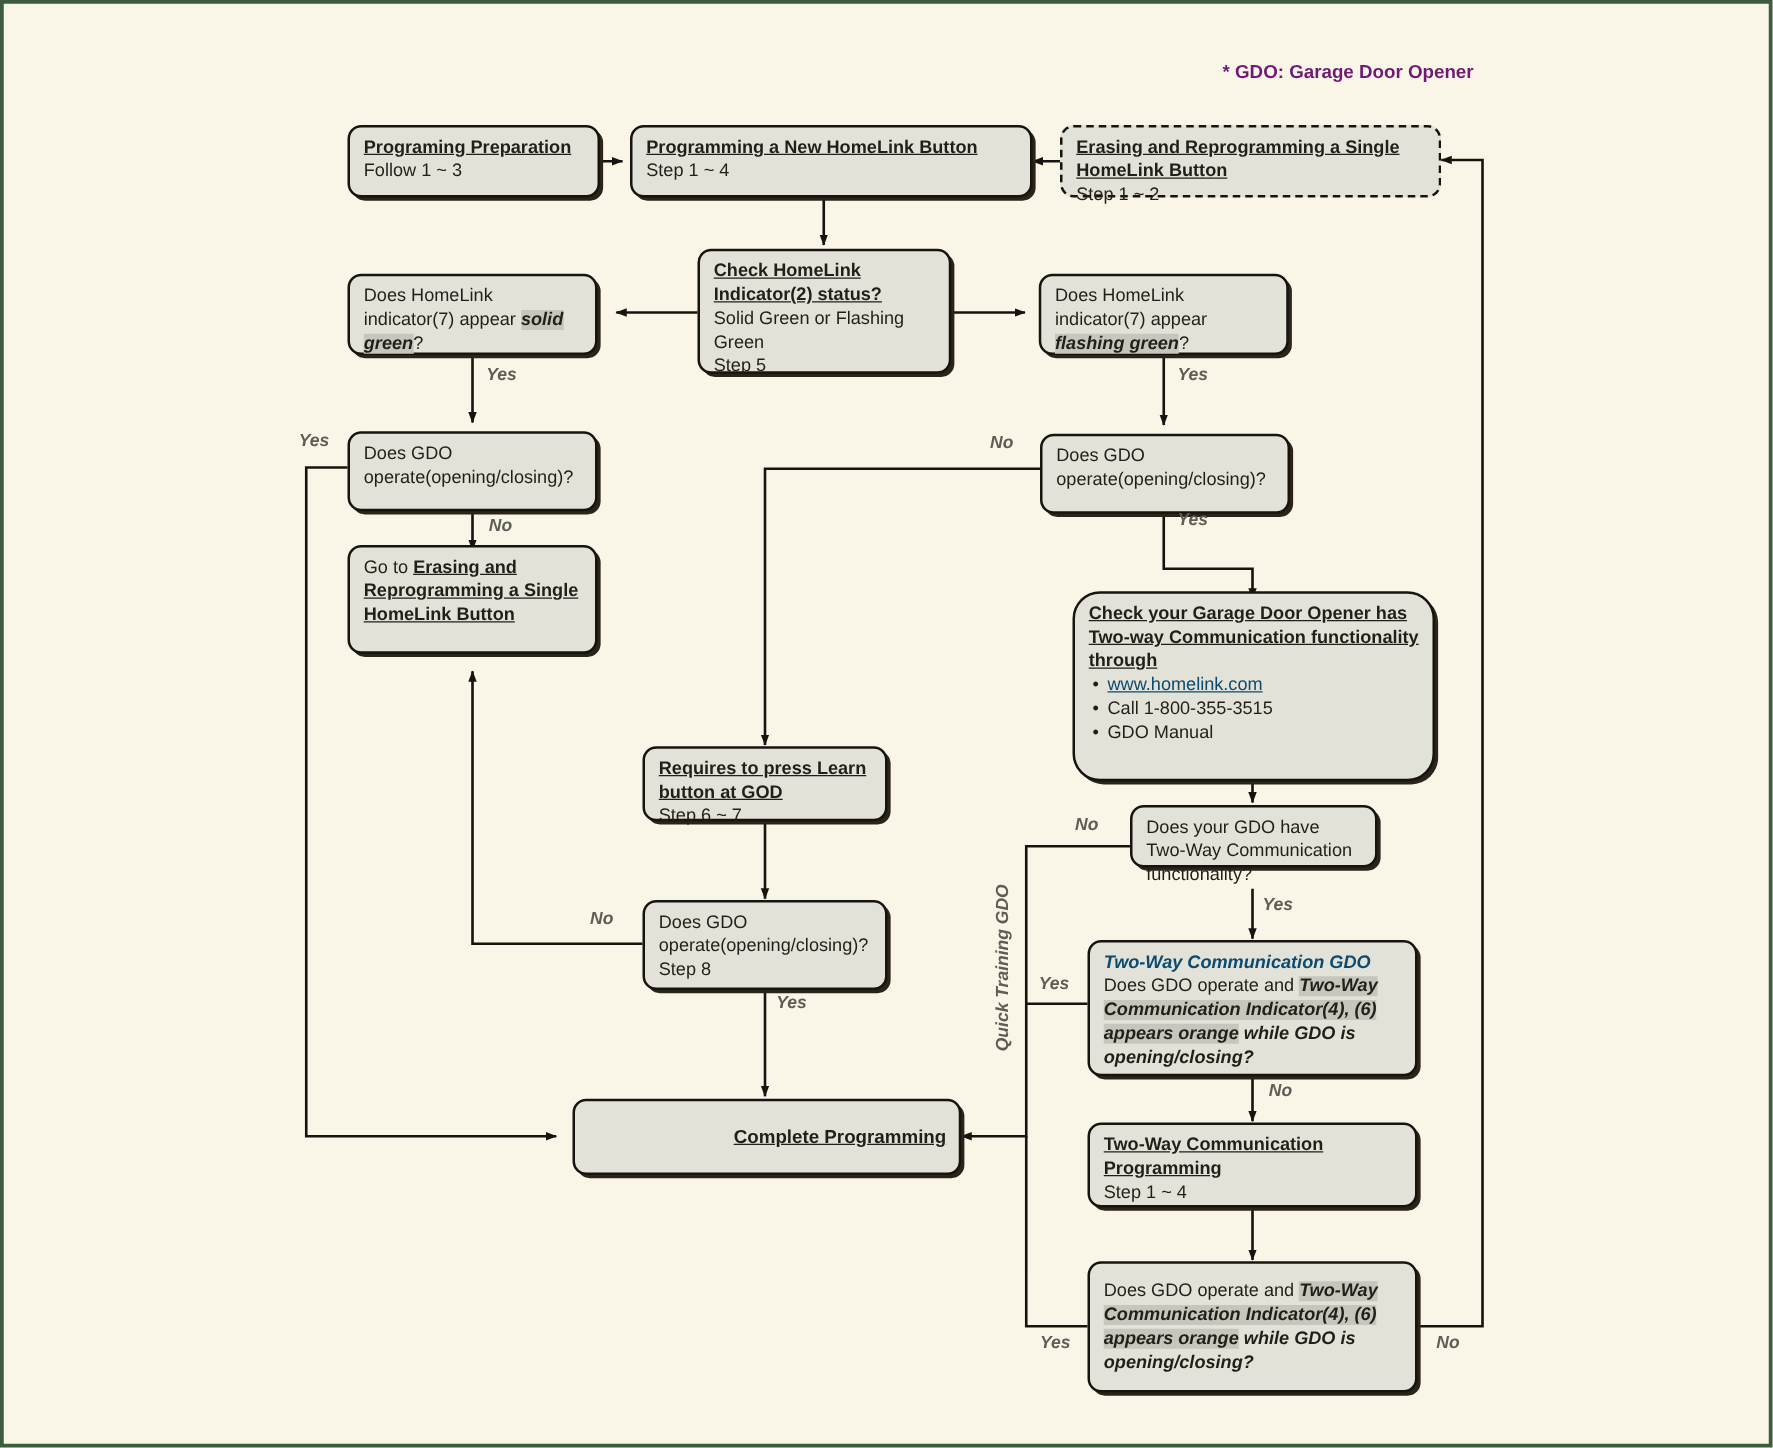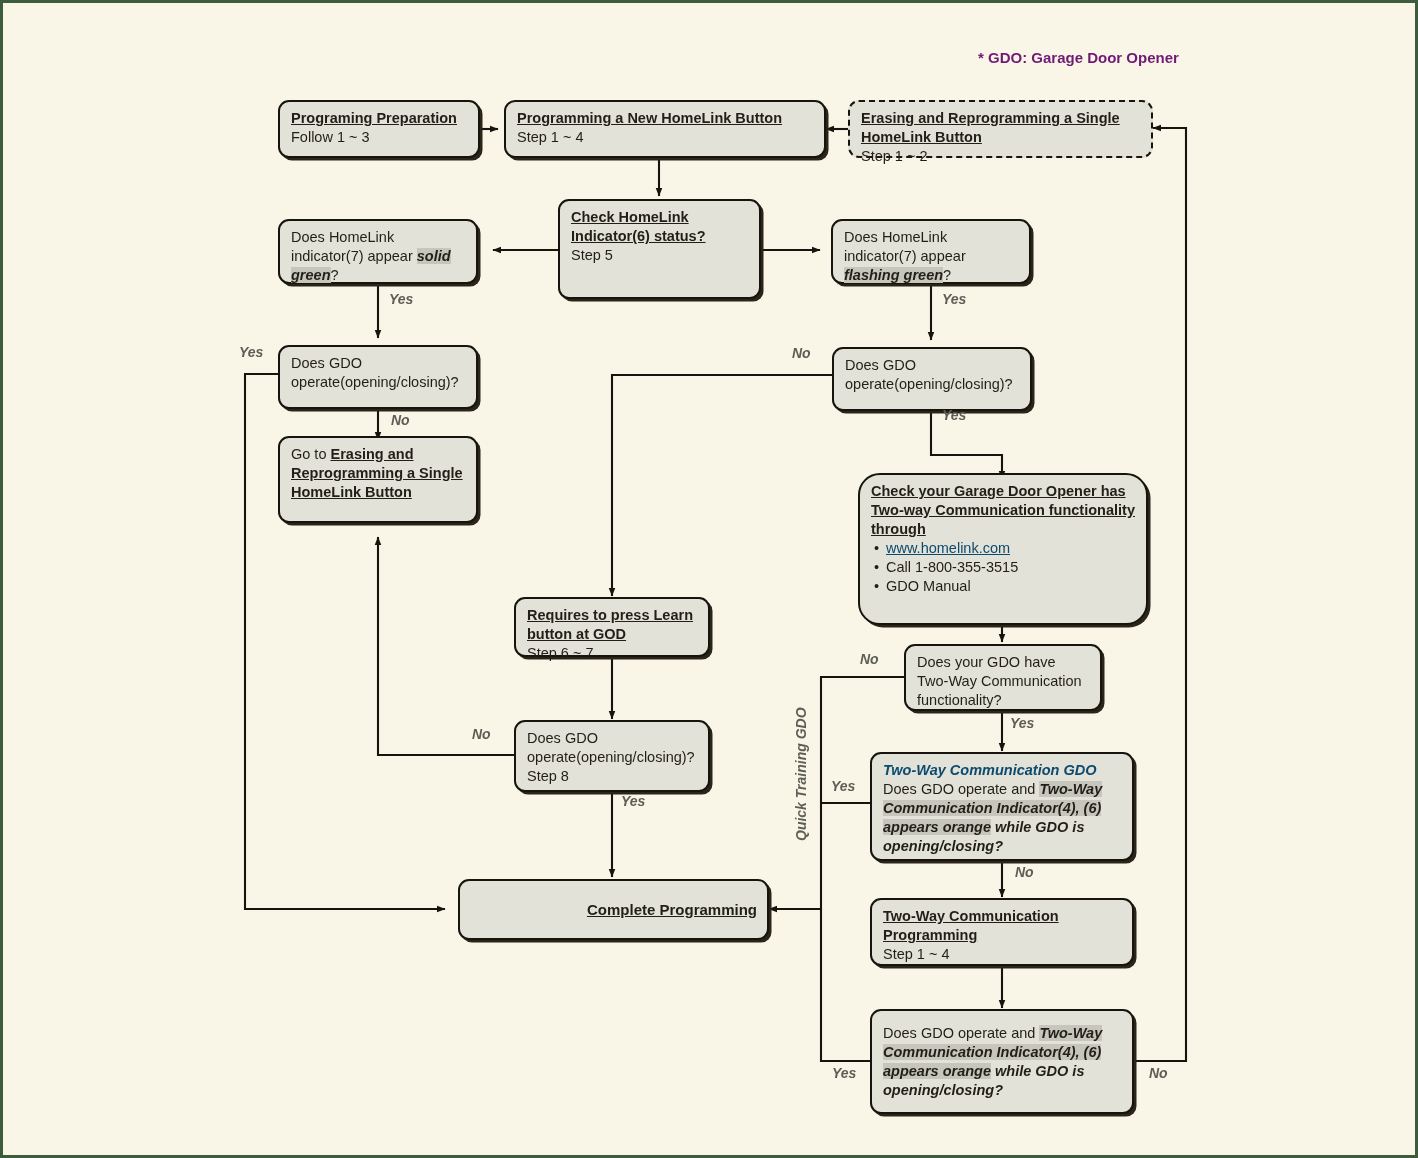--- a/index.html
+++ b/index.html
@@ -137,21 +137,22 @@
     <div class="hd">Programming a New HomeLink Button</div>
     <div>Step 1 ~ 4</div>
   </div>
 
   <div class="node dashed" style="left:845px;top:97px;width:305px;height:58px;">
     <div class="hd">Erasing and Reprogramming a Single HomeLink Button</div>
     <div>Step 1 ~ 2</div>
   </div>
 
   <div class="node" style="left:555px;top:196px;width:203px;height:100px;">
-    <div class="hd">Check HomeLink Indicator(6) status?</div>
+    <div class="hd">Check HomeLink Indicator(2) status?</div>
+    <div>Solid Green or Flashing Green</div>
     <div>Step 5</div>
   </div>
 
   <div class="node" style="left:275px;top:216px;width:200px;height:65px;">
     <span>Does HomeLink indicator(7) appear </span><span class="hl">solid green</span><span>?</span>
   </div>
 
   <div class="node" style="left:828px;top:216px;width:200px;height:65px;">
     <span>Does HomeLink indicator(7) appear </span><span class="hl">flashing green</span><span>?</span>
   </div>
@@ -177,21 +178,21 @@
       <li>Call 1-800-355-3515</li>
       <li>GDO Manual</li>
     </ul>
   </div>
 
   <div class="node" style="left:511px;top:594px;width:196px;height:60px;">
     <div class="hd">Requires to press Learn button at GOD</div>
     <div>Step 6 ~ 7</div>
   </div>
 
-  <div class="node" style="left:901px;top:641px;width:198px;height:67px;">
+  <div class="node" style="left:901px;top:641px;width:198px;height:50px;">
     <div>Does your GDO have</div>
     <div>Two-Way Communication</div>
     <div>functionality?</div>
   </div>
 
   <div class="node" style="left:511px;top:717px;width:196px;height:72px;">
     <div>Does GDO</div>
     <div>operate(opening/closing)?</div>
     <div>Step 8</div>
   </div>

